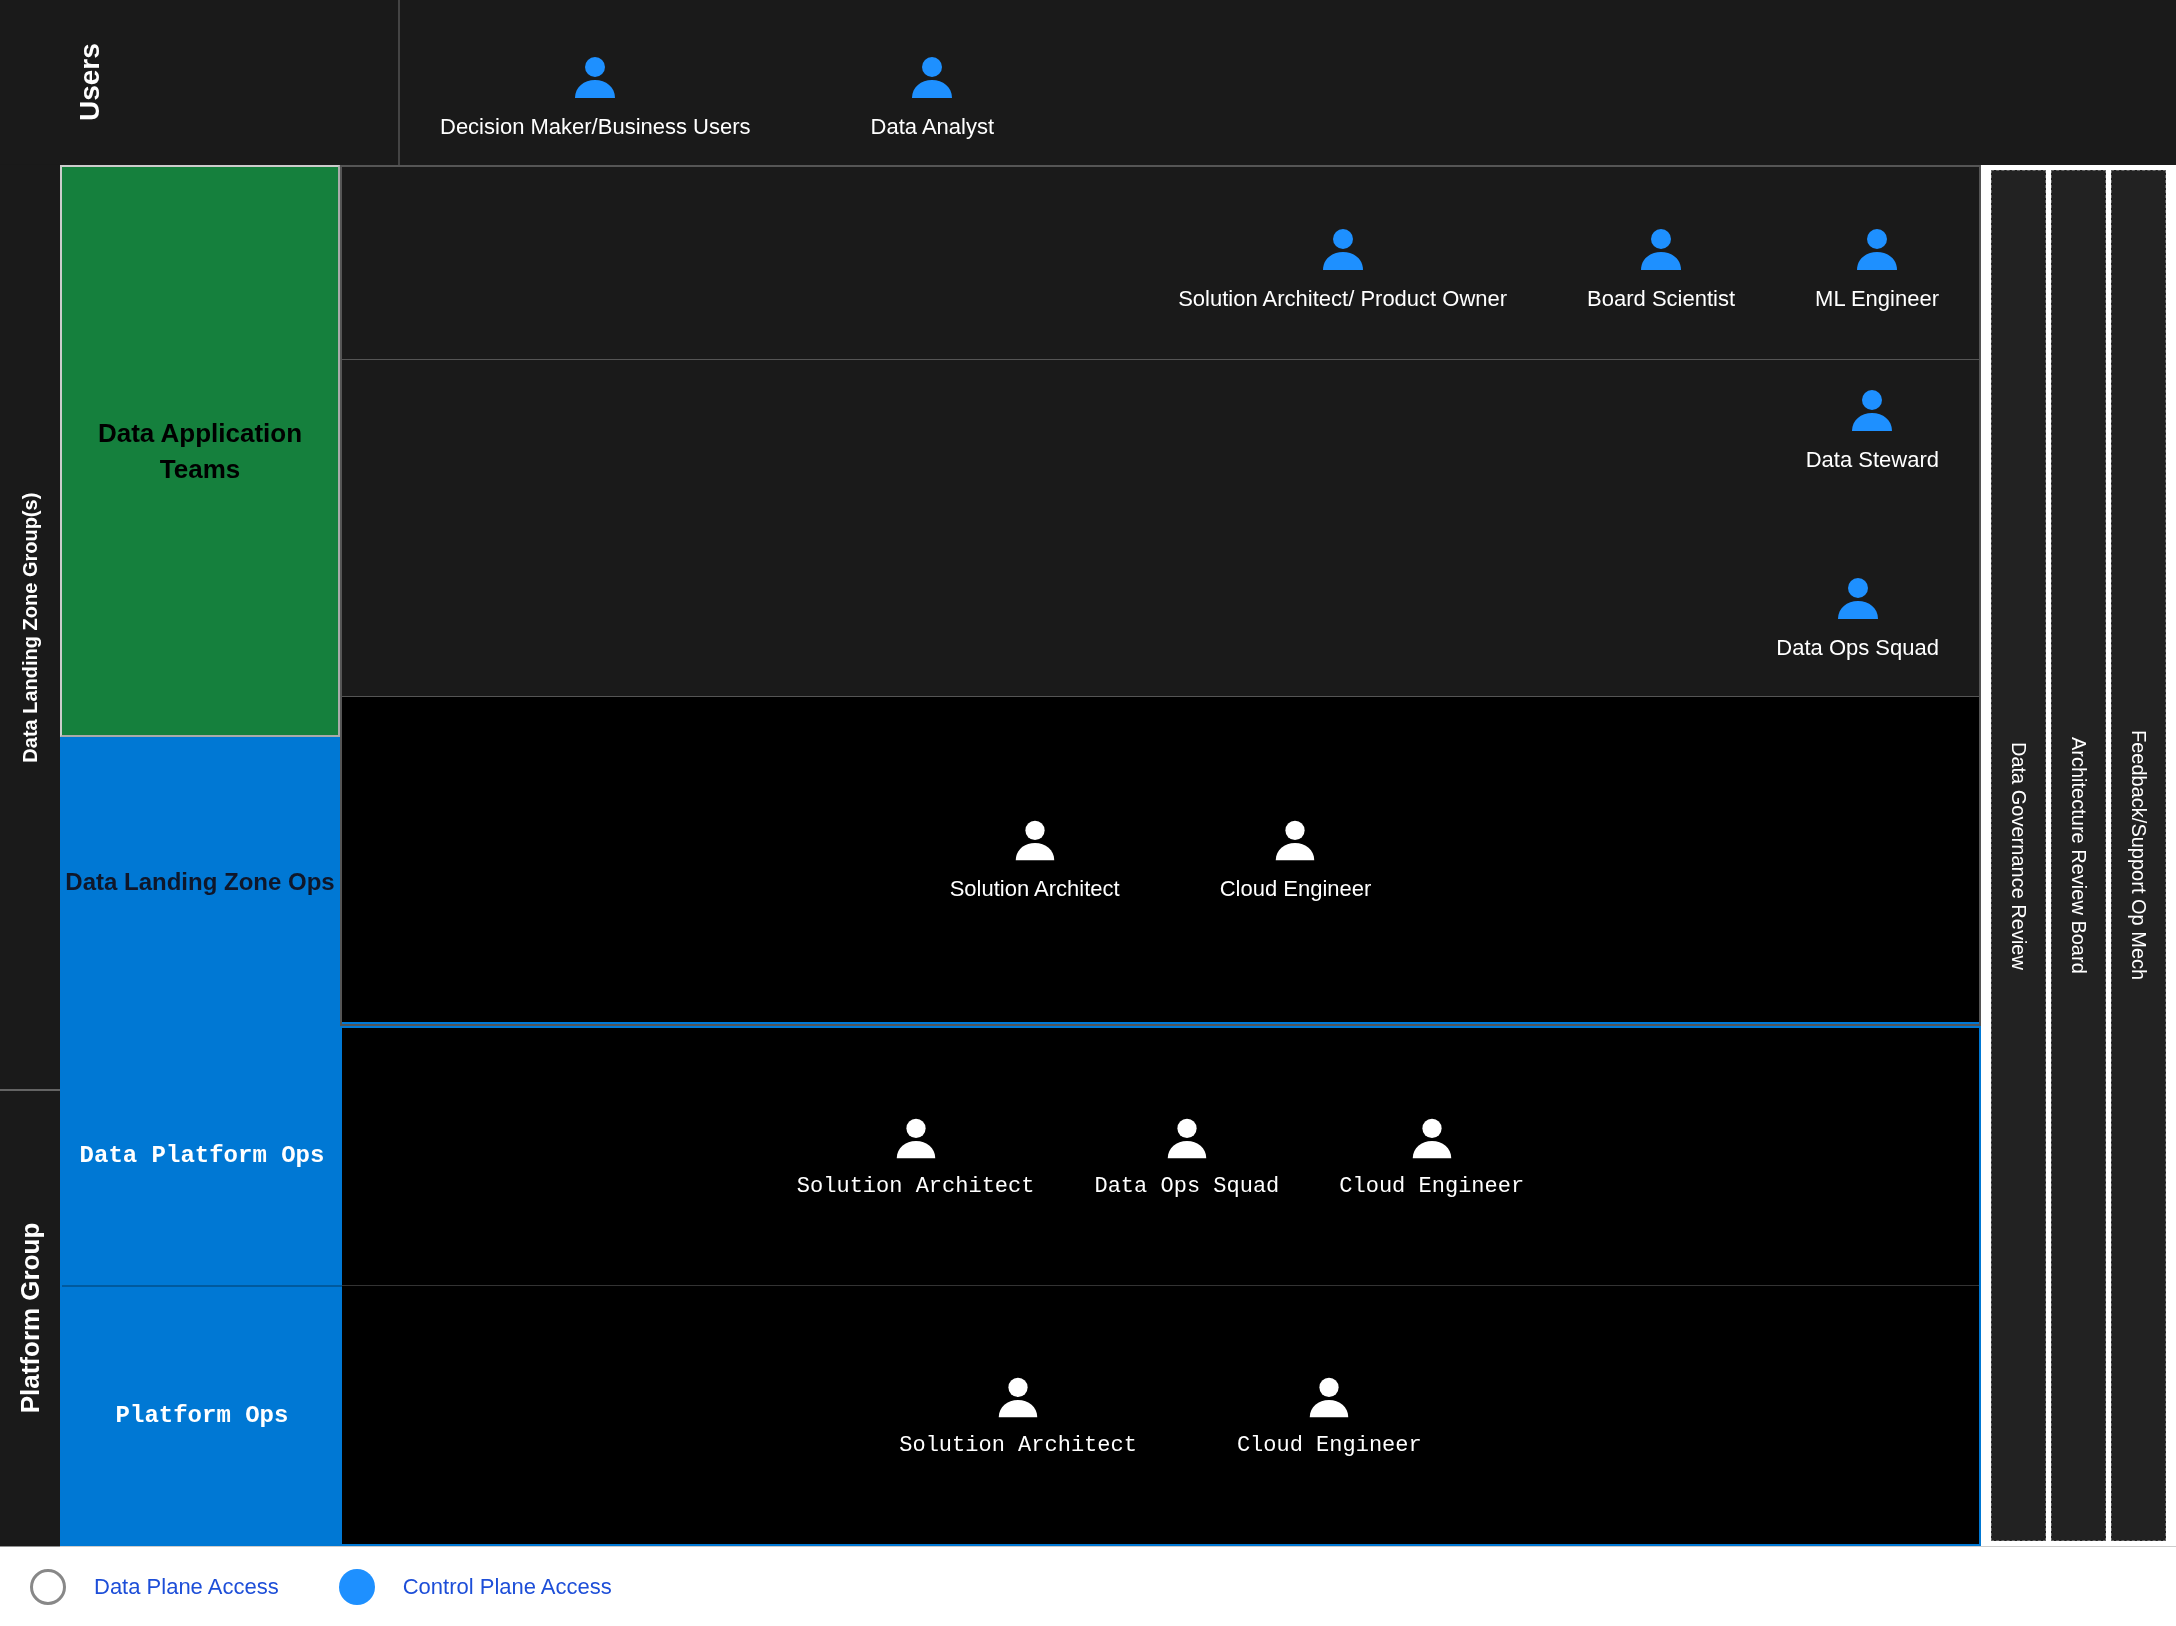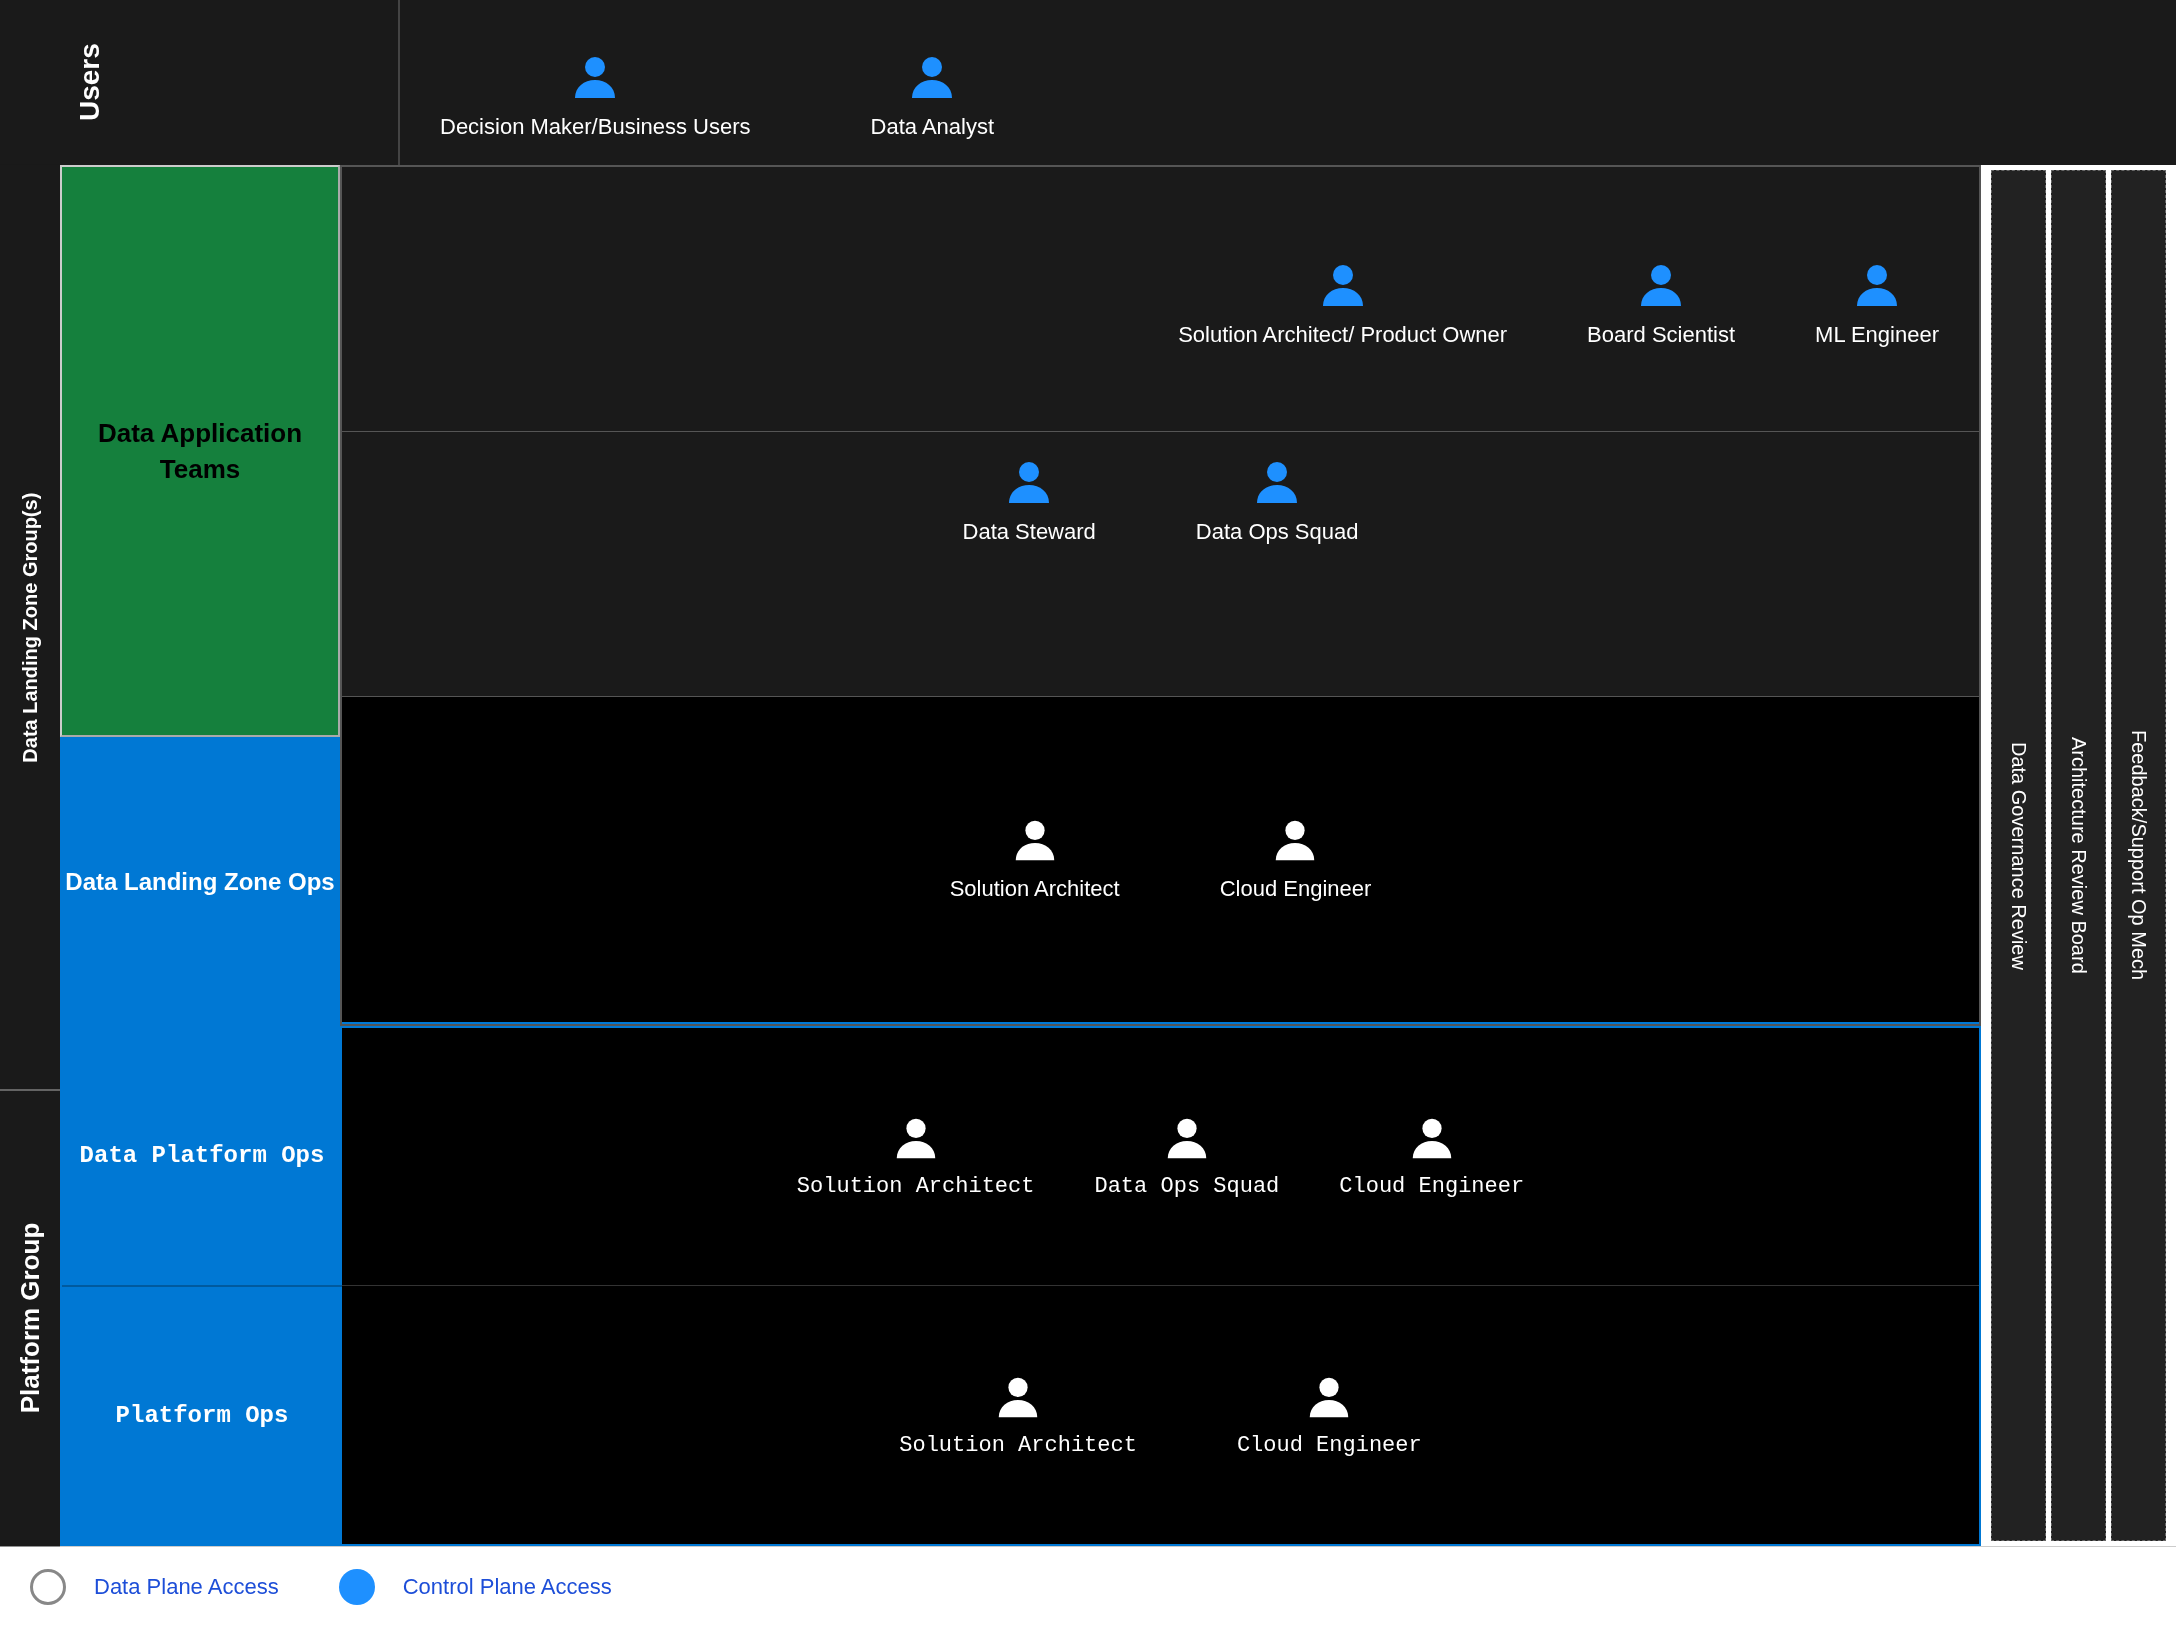--- a/index.html
+++ b/index.html
@@ -168,21 +168,21 @@
 
       <div style="display:flex;flex-direction:row;flex:2;">
 
         <div style="display:flex;flex-direction:column;width:280px;">
 
           <div style="background:#15803d;flex:2;display:flex;align-items:center;justify-content:center;border:2px solid #ccc;border-right:2px solid #aaa;border-bottom:2px solid #aaa;">
             <span style="font-size:26px;font-weight:bold;color:#000;text-align:center;line-height:1.4;">Data Application Teams</span>
           </div>
 
           <div style="background:#0078d4;flex:1;display:flex;align-items:center;justify-content:center;border:2px solid #0078d4;">
-            <span style="font-size:24px;font-weight:bold;color:#ffffff;text-align:center;line-height:1.4;">Data Landing Zone Ops</span>
+            <span style="font-size:24px;font-weight:bold;color:#0f172a;text-align:center;line-height:1.4;">Data Landing Zone Ops</span>
           </div>
         </div>
 
         <div style="flex:1;display:flex;flex-direction:column;border:2px solid #555;">
 
           <div style="background:#1a1a1a;flex:2;display:flex;flex-direction:column;border-bottom:1px solid #555;">
 
             <div style="display:flex;flex-direction:row;justify-content:flex-end;gap:80px;padding:35px 40px 25px;border-bottom:1px solid #555;flex:1;align-items:center;">
               <div class="person-card">
                 <svg width="52" height="52" viewBox="0 0 52 52" fill="#1e90ff">
@@ -200,21 +200,21 @@
               </div>
               <div class="person-card">
                 <svg width="52" height="52" viewBox="0 0 52 52" fill="#1e90ff">
                   <circle cx="26" cy="15" r="10"></circle>
                   <path d="M6 46c0-11 9-18 20-18s20 7 20 18z"></path>
                 </svg>
                 <span>ML Engineer</span>
               </div>
             </div>
 
-            <div style="display:flex;flex-direction:row;justify-content:center;gap:100px;padding:25px 40px 35px;flex:1;align-items:flex-start;">
+            <div style="display:flex;flex-direction:column;justify-content:center;gap:100px;padding:25px 40px 35px;flex:1;align-items:flex-end;">
               <div class="person-card">
                 <svg width="52" height="52" viewBox="0 0 52 52" fill="#1e90ff">
                   <circle cx="26" cy="15" r="10"></circle>
                   <path d="M6 46c0-11 9-18 20-18s20 7 20 18z"></path>
                 </svg>
                 <span>Data Steward</span>
               </div>
               <div class="person-card">
                 <svg width="52" height="52" viewBox="0 0 52 52" fill="#1e90ff">
                   <circle cx="26" cy="15" r="10"></circle>

